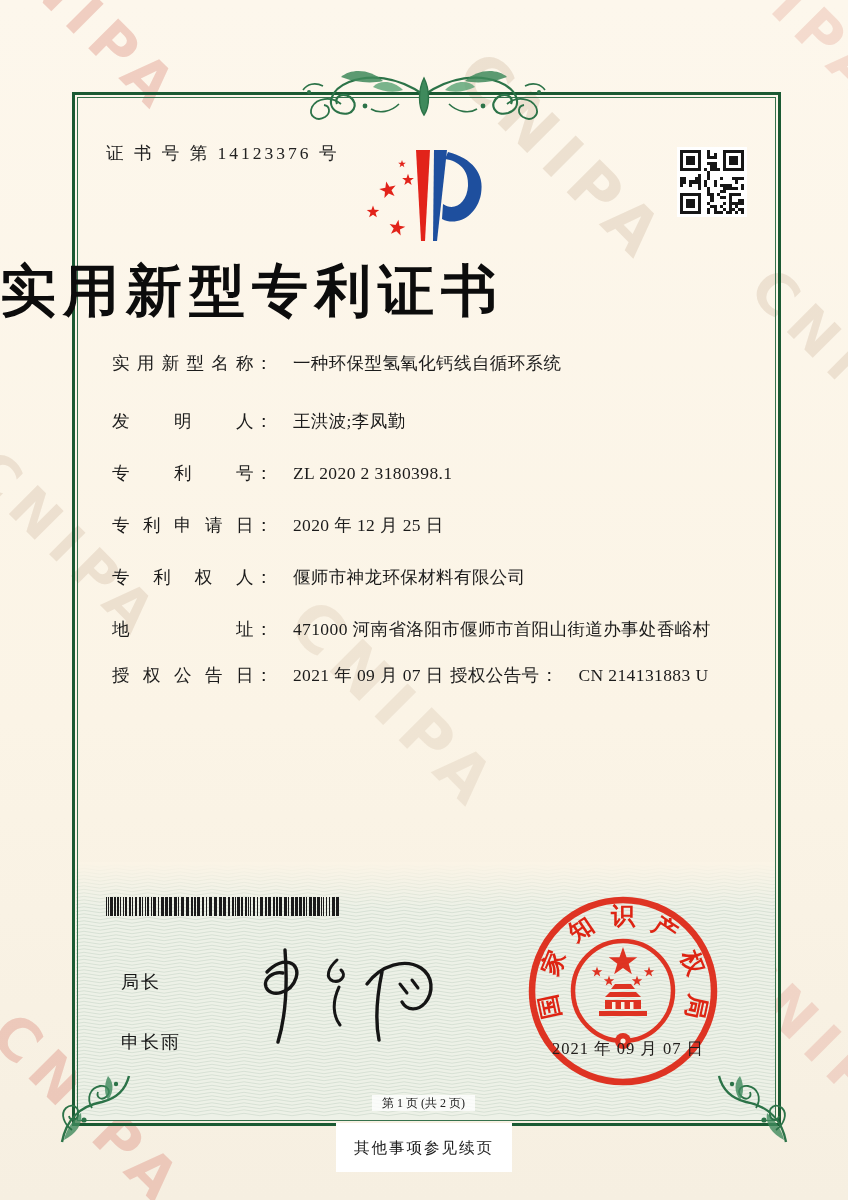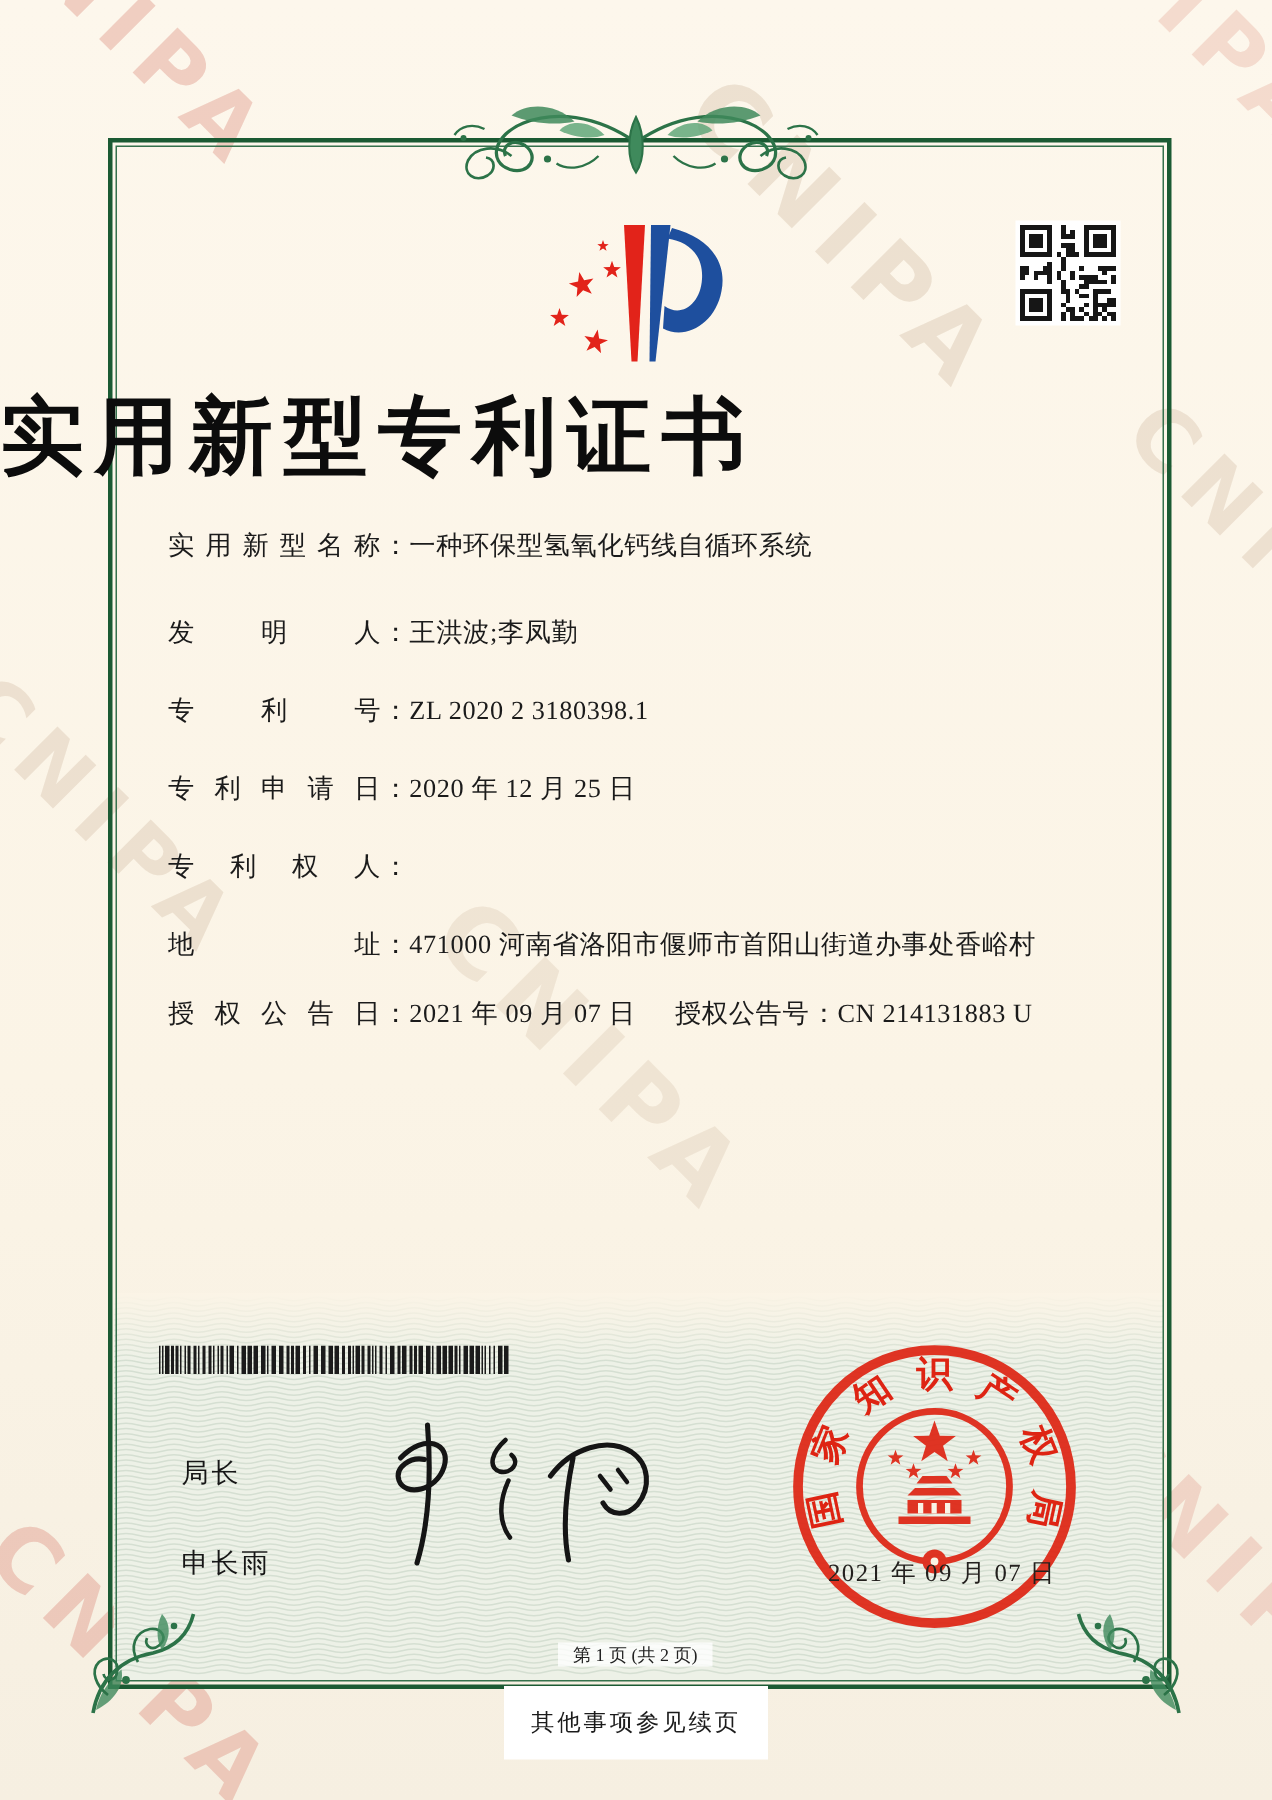--- a/index.html
+++ b/index.html
@@ -26,21 +26,21 @@
   .logo{position:absolute;left:340px;top:128px;width:160px;height:125px;}
   .qr-box{position:absolute;left:677px;top:147px;width:70px;height:70px;
     background:#fff;padding:3px;box-sizing:border-box;}
   .doc-title{position:absolute;left:0;top:254px;width:100%;text-align:left;
     font-size:56px;font-weight:bold;letter-spacing:7px;color:#0c0c0c;}
   
   .field-row{position:absolute;left:112px;font-size:17.5px;color:#1b1b1b;
     display:flex;align-items:baseline;letter-spacing:.4px;}
   .justify-chars{display:inline-flex;justify-content:space-between;width:142px;}
   .f-colon{margin-left:1px;}
-  .f-value{margin-left:0;white-space:nowrap;}
+  .f-value{margin-left:20px;white-space:nowrap;}
   .grant-no-group{position:absolute;left:0;top:0;display:flex;align-items:center;}
   
   .legal{position:absolute;left:112px;width:632px;font-size:17px;
     line-height:27.5px;color:#1c1c1c;text-align:justify;}
   .legal p{margin:0;text-indent:2em;}
   
   .waves{position:absolute;left:76px;top:862px;}
   .barcode{position:absolute;left:106px;top:897px;}
   .sig-title{position:absolute;left:121px;top:970px;font-size:18px;color:#161616;
     font-family:"Liberation Sans","DejaVu Sans",sans-serif;letter-spacing:2px;}
@@ -186,20 +186,21 @@
     <path d="M145 16 C 139 28 139 44 145 53 C 151 44 151 28 145 16 Z" fill="#3f8a5c" stroke="#2c7348" stroke-width="1.4"></path>
   </svg>
 
   <svg class="orn" style="left:56px;top:1068px" width="80" height="80" viewBox="0 0 80 80">
     <use href="#cornerOrn"></use>
   </svg>
   <svg class="orn" style="left:712px;top:1068px" width="80" height="80" viewBox="0 0 80 80">
     <use href="#cornerOrn" transform="translate(80 0) scale(-1 1)"></use>
   </svg>
 
+  <div class="cert-no">证 书 号 第 14123376 号</div>
 
   <svg class="logo" viewBox="0 0 160 125">
     <use href="#star" transform="translate(62 36) scale(.40)" fill="#e2231a"></use>
     <use href="#star" transform="translate(68 52) scale(.62)" fill="#e2231a"></use>
     <use href="#star" transform="translate(48 62) scale(.88) rotate(-12)" fill="#e2231a"></use>
     <use href="#star" transform="translate(33 84) scale(.66)" fill="#e2231a"></use>
     <use href="#star" transform="translate(57 100) scale(.84) rotate(10)" fill="#e2231a"></use>
     <path d="M 76 22 L 90 22 L 85 113 L 81 113 Z" fill="#e2231a"></path>
     <path d="M 94 22 L 107 22 L 97 113 L 93 113 Z" fill="#1e4f9e"></path>
     <path d="M 108 24 C 132 30 145 46 141 66 C 137 88 117 99 102 91 L 103 76 C 114 84 127 75 128 58 C 129 42 119 33 105 31 Z" fill="#1e4f9e"></path>
@@ -364,20 +365,21 @@
     <span class="f-value">2020 年 12 月 25 日</span>
   </div>
   <div class="field-row" style="top:565px">
     <span class="justify-chars">
         <span>专</span>
         <span>利</span>
         <span>权</span>
         <span>人</span>
       </span>
       <span class="f-colon">：</span>
+    <span class="f-value">偃师市神龙环保材料有限公司</span>
   </div>
   <div class="field-row" style="top:617px">
     <span class="justify-chars">
         <span>地</span>
         <span>址</span>
       </span>
       <span class="f-colon">：</span>
     <span class="f-value">471000  河南省洛阳市偃师市首阳山街道办事处香峪村</span>
   </div>
   <div class="field-row" style="top:663px;width:640px">

